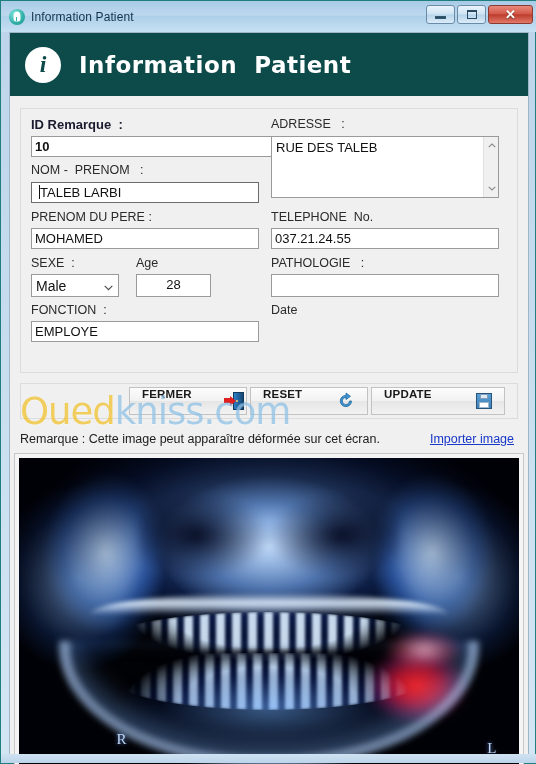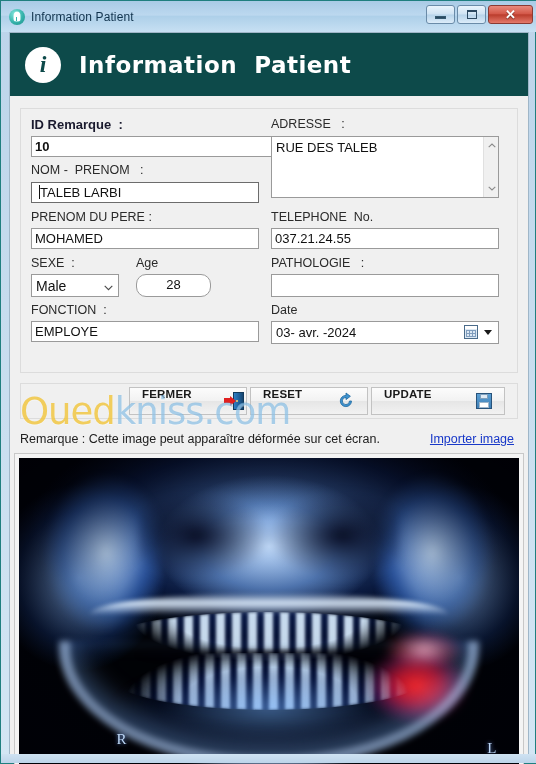--- a/index.html
+++ b/index.html
@@ -550,21 +550,21 @@
         <span class="arrow">
           <svg width="9" height="6" viewBox="0 0 9 6">
               <path d="M0.7 0.8 L4.5 4.6 L8.3 0.8" fill="none" stroke="#4a4a4a" stroke-width="1.1"></path>
             </svg>
         </span>
       </div>
 
       <div class="fld" style="left:115px; top:147px;">
         <span class="lbl">Age</span>
       </div>
-      <div class="inp center" style="position:absolute; left:115px; top:165px; width:75px; height:23px;border-radius:10px;">28</div>
+      <div class="inp center" style="position:absolute; left:115px; top:165px; width:75px; height:23px;">28</div>
 
       <div class="fld" style="left:10px; top:194px;">
         <span class="lbl">FONCTION  :</span>
       </div>
       <div class="inp" style="position:absolute; left:10px; top:212px; width:228px;">EMPLOYE</div>
 
       <div class="fld" style="left:250px; top:8px;">
         <span class="lbl">ADRESSE   :</span>
       </div>
       <div id="adresse-box" style="position:absolute; left:250px; top:27px;">
@@ -588,25 +588,20 @@
       </div>
       <div class="inp" style="position:absolute; left:250px; top:119px; width:228px;">037.21.24.55</div>
 
       <div class="fld" style="left:250px; top:147px;">
         <span class="lbl">PATHOLOGIE   :</span>
       </div>
       <div class="inp" style="position:absolute; left:250px; top:165px; width:228px; height:23px;"></div>
 
       <div class="fld" style="left:250px; top:194px;">
         <span class="lbl">Date</span>
-      </div>
-      <div id="date-box" style="position:absolute; left:250px; top:212px;">
-        <span>03- avr. -2024</span>
-        <span id="date-cal"></span>
-        <span id="date-arrow"></span>
       </div>
     </div>
 
     <div id="btnbar">
       <div class="tbtn" style="left:108px; width:118px;">
         <span>FERMER</span>
         <span class="ico">
           <span class="ico-exit">
             <span class="door"></span>
             <span class="arr"></span>

